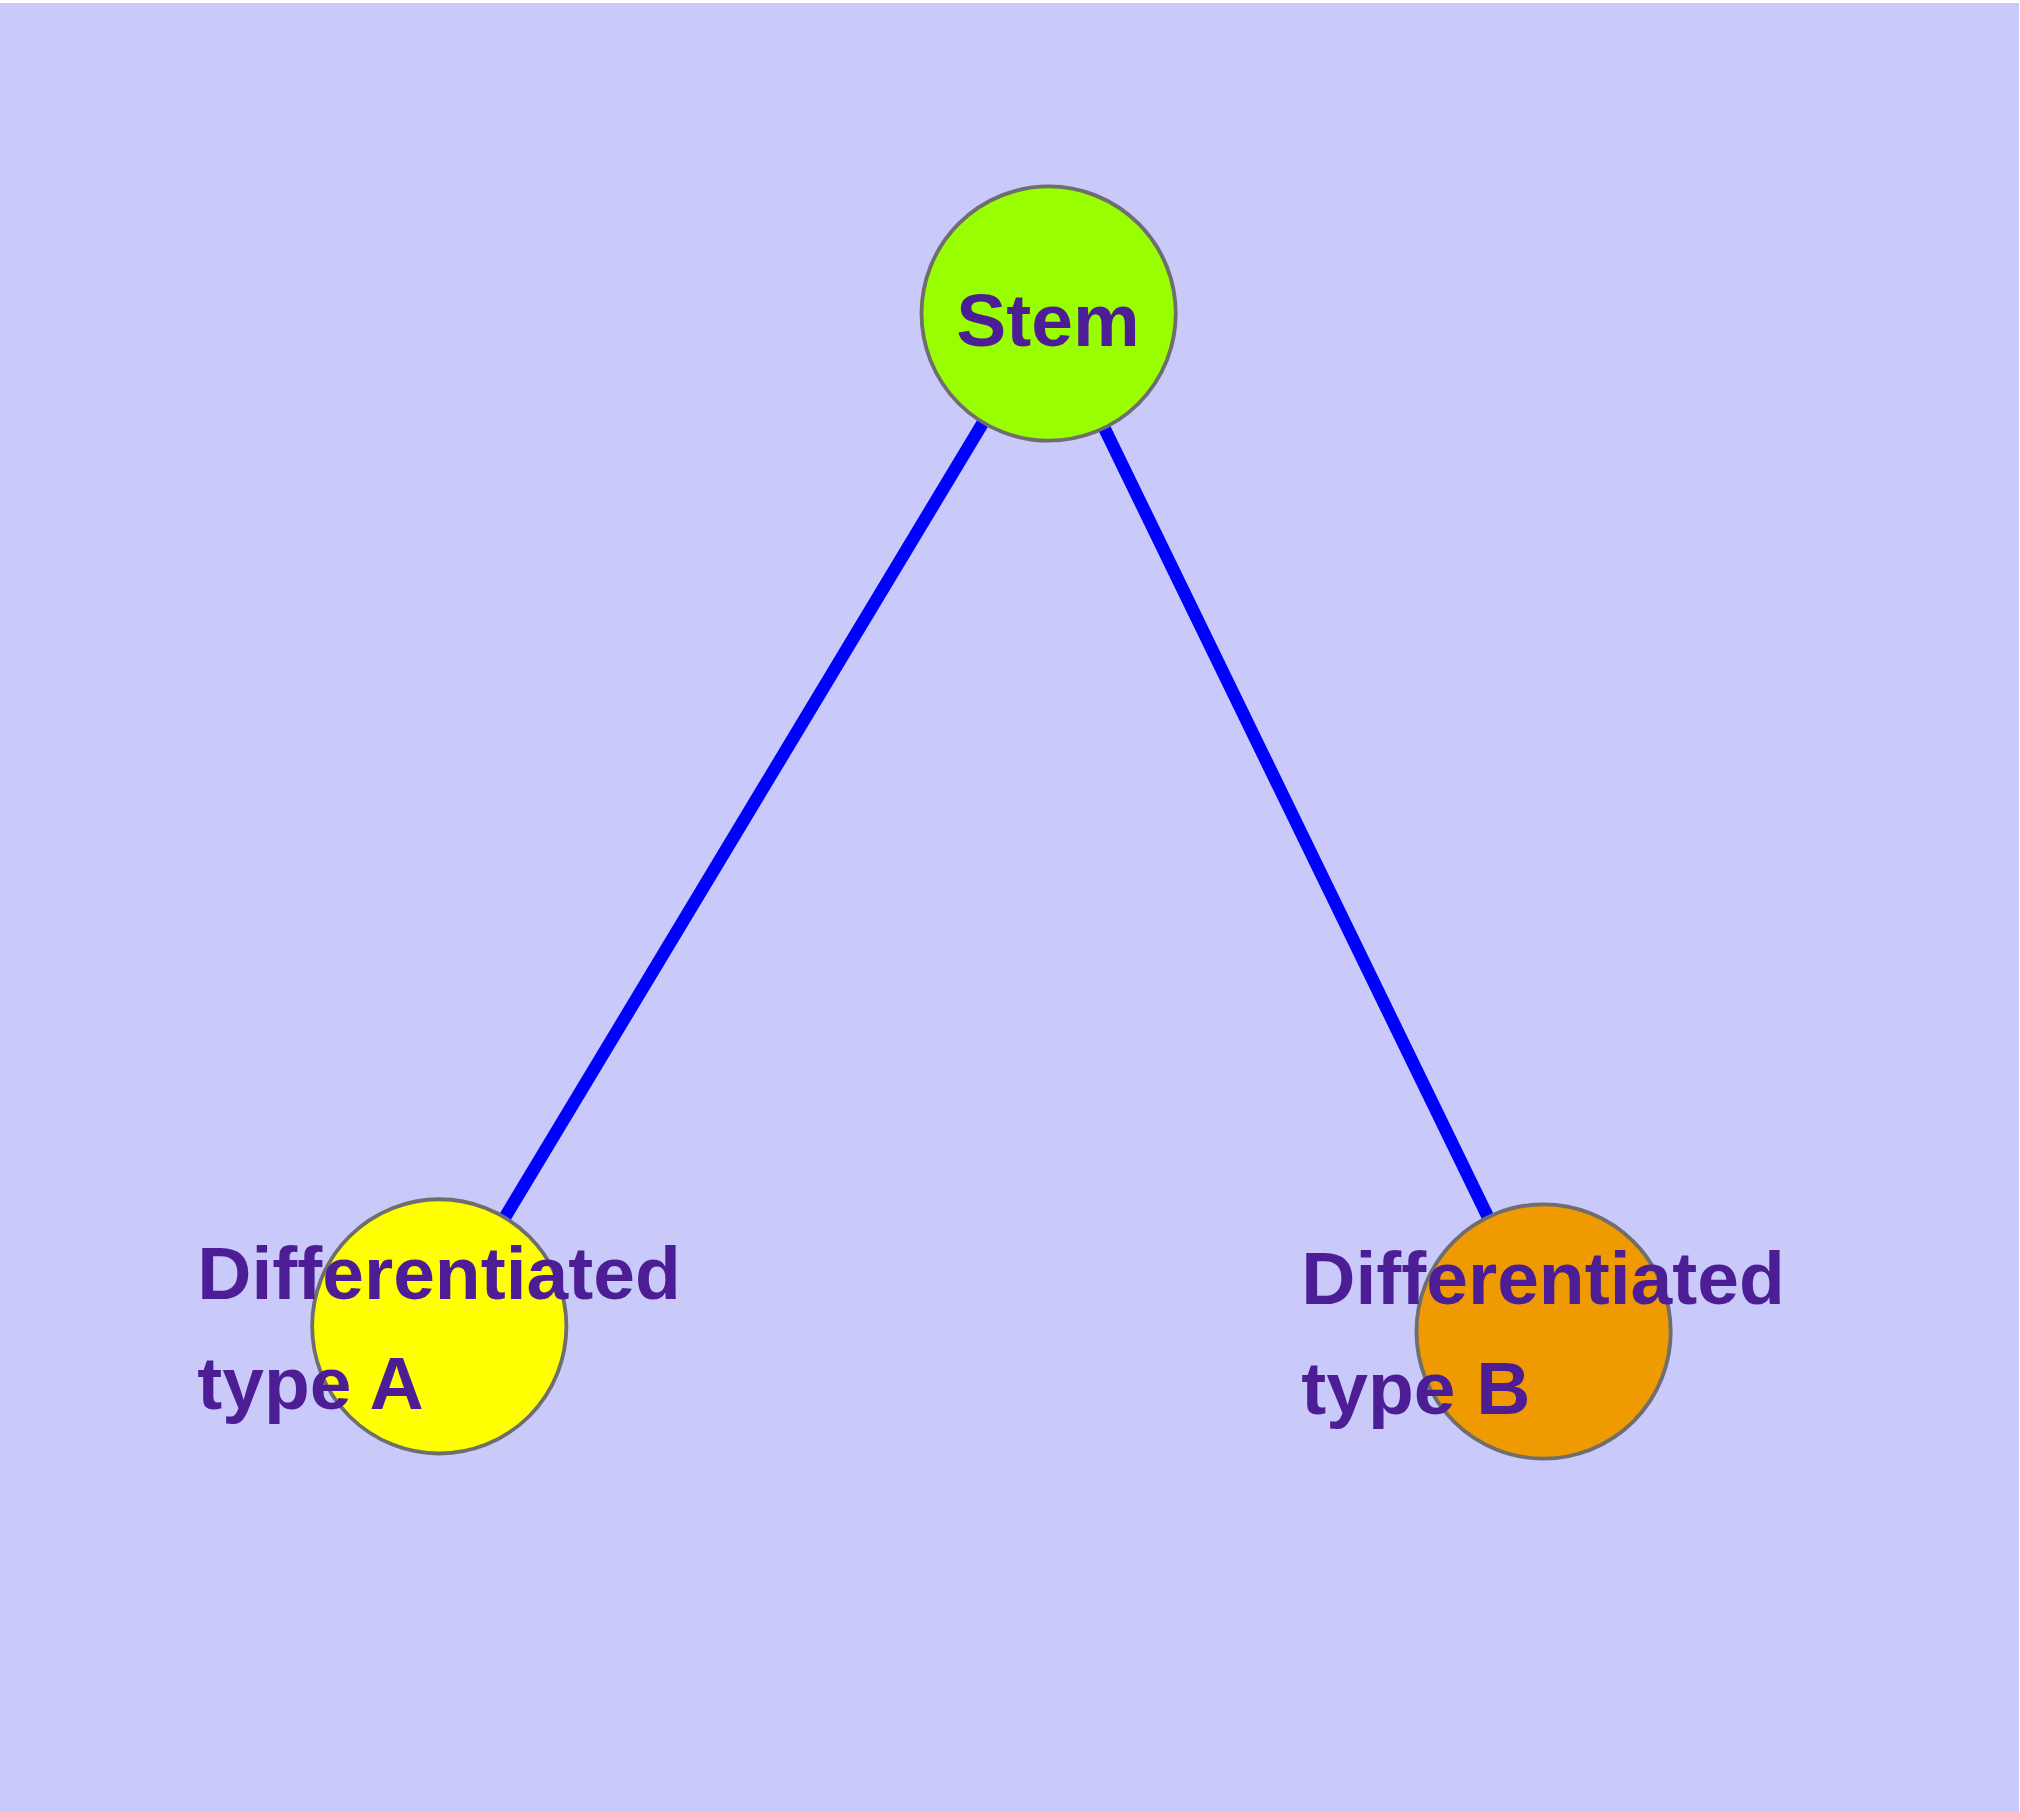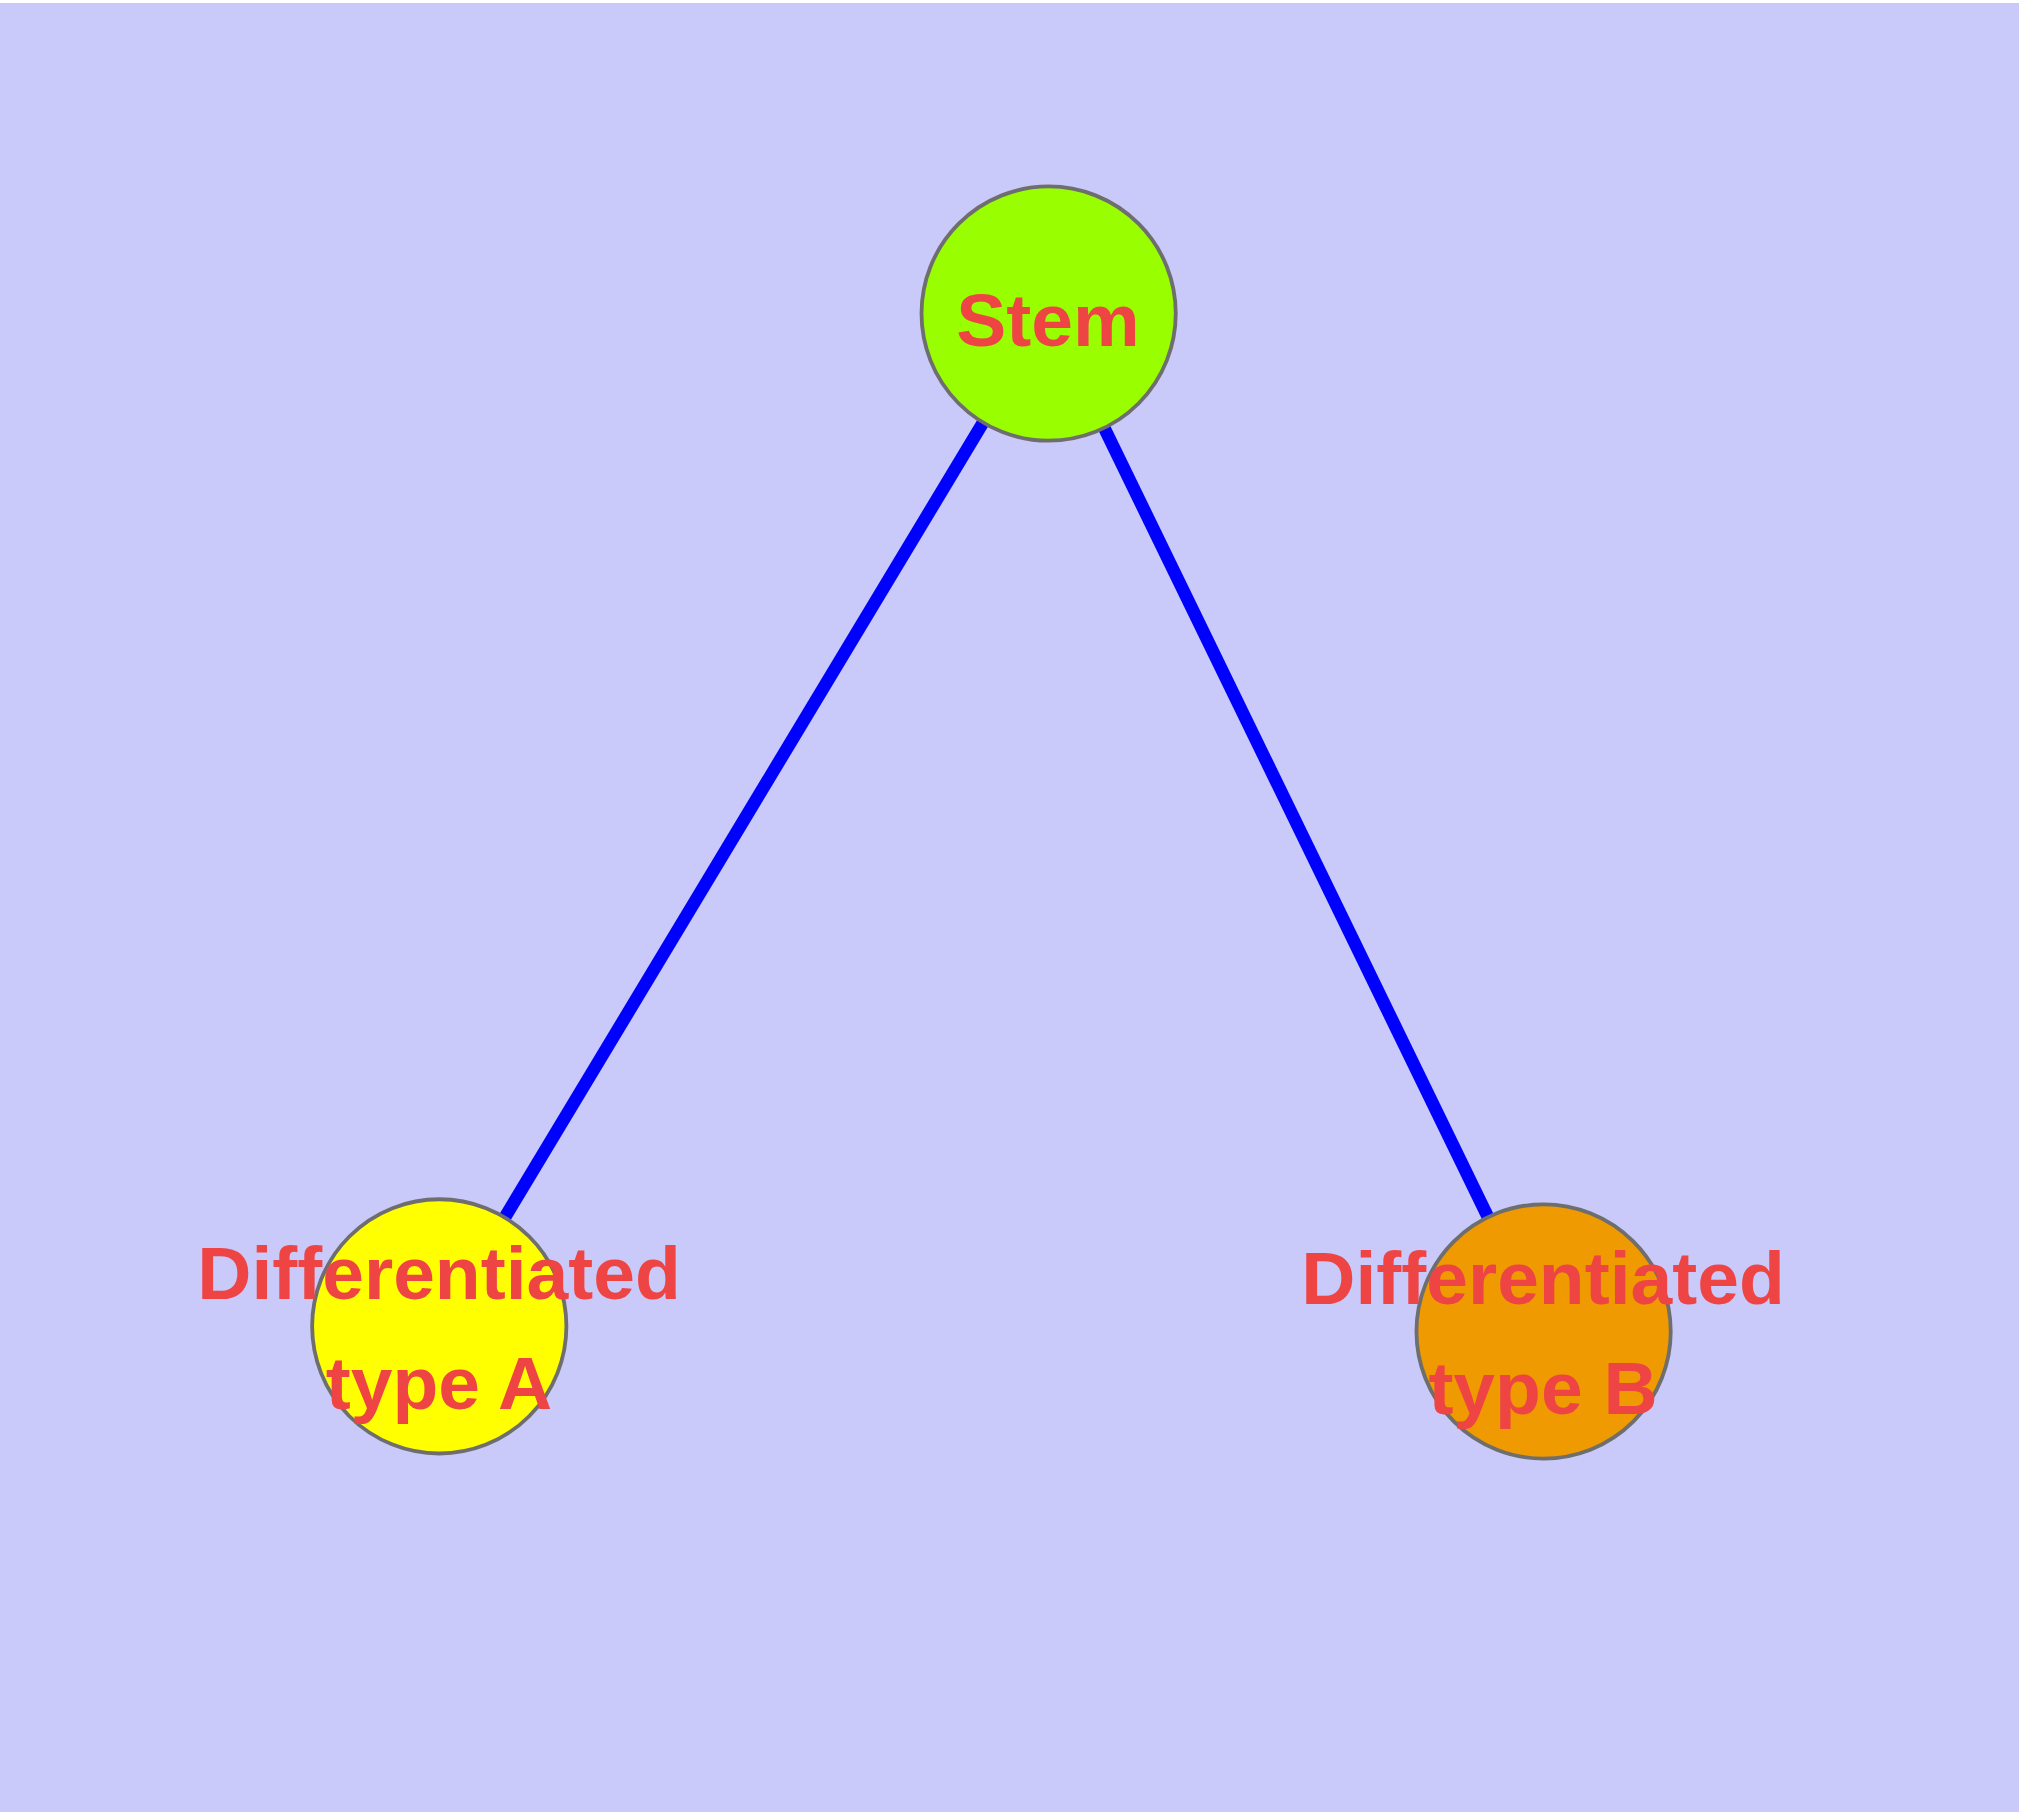--- a/index.html
+++ b/index.html
@@ -35,25 +35,25 @@
     position: absolute;
     left: 0;
     top: 0;
     width: 2021px;
     height: 1812px;
     pointer-events: none;
   }
   .node-label {
     position: absolute;
     transform: translate(-50%, -50%);
-    color: #ef4444;
+    color: #4c1d95;
     font-weight: bold;
     font-size: 75px;
     line-height: 110px;
-    text-align: center;
+    text-align: left;
     white-space: pre-line;
   }
   .label-stem   { left: 1048px; top: 320px; }
   .label-type-a { left: 439px;  top: 1328px; }
   .label-type-b { left: 1543px; top: 1333px; }
 </style>
 </head>
 <body>
 
 <div class="stage">

